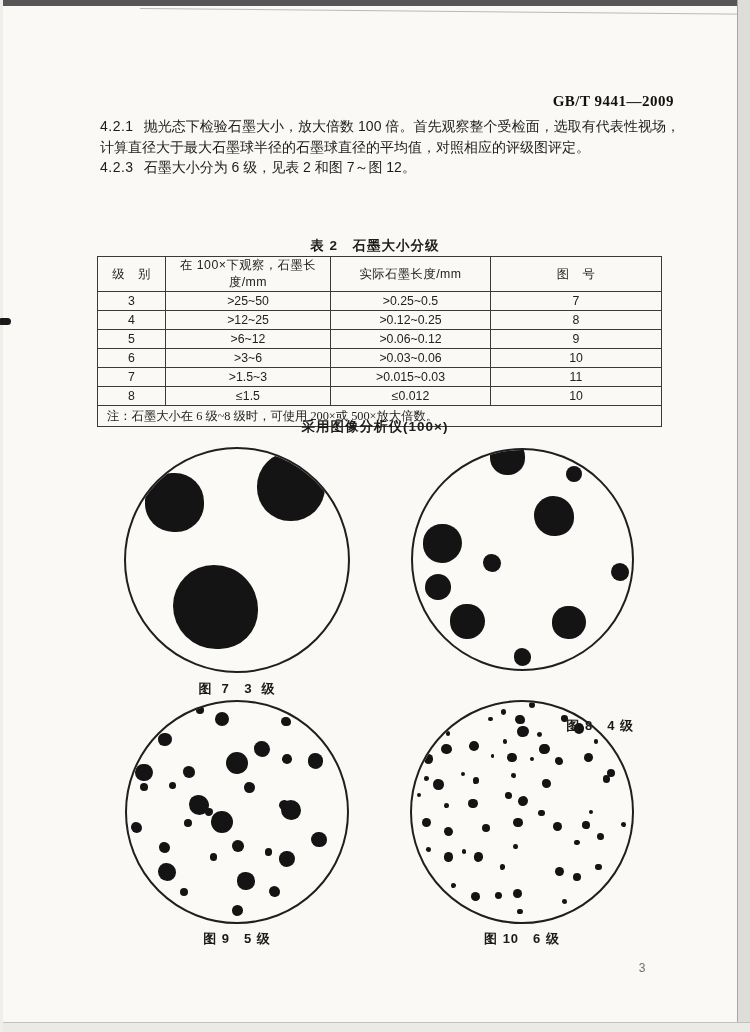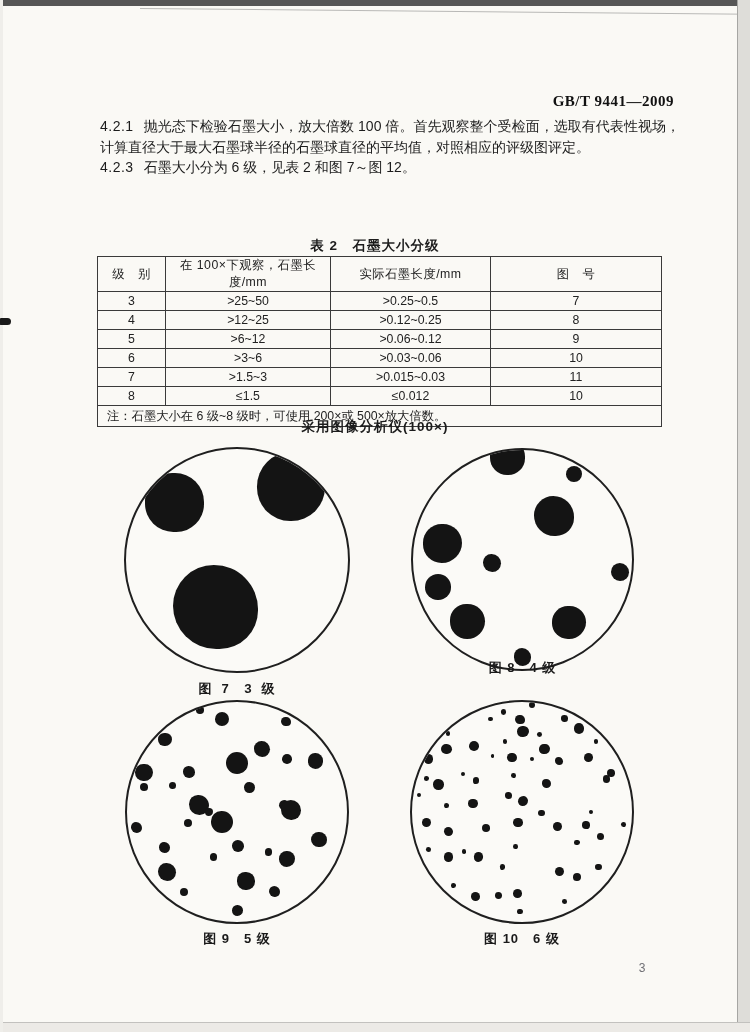--- a/index.html
+++ b/index.html
@@ -35,37 +35,37 @@
 
   table.cls { position:absolute; left:97px; top:256px; width:564px;
     border-collapse:collapse; table-layout:fixed; }
   table.cls th, table.cls td {
     border:1px solid #3a3a3a; text-align:center; vertical-align:middle;
     font-size:12.3px; font-weight:normal; color:#222; padding:0 2px;
   }
   table.cls { border:1.5px solid #2a2a2a; }
   table.cls thead th { height:23px; letter-spacing:0.5px; }
   table.cls tbody td { height:19px; }
-  table.cls .note-cell { height:21px; text-align:left; padding-left:9px; font-size:12.3px; }
+  table.cls .note-cell { height:21px; text-align:left; padding-left:9px; font-size:12.3px;font-family:Liberation Serif, serif; }
 
   .figs-title { position:absolute; left:0; top:418px; width:750px; text-align:center;
     font-weight:bold; font-size:13.5px; letter-spacing:1px; }
 
   .circle { position:absolute; border:2px solid #1f1f1f; border-radius:50%;
     overflow:hidden; background:#fbfaf7; }
   .circle .dot { position:absolute; background:#141414; border-radius:50%; }
   #circle-1 { left:124px; top:447px; width:226px; height:226px; }
   #circle-2 { left:411px; top:448px; width:223px; height:223px; }
   #circle-3 { left:125px; top:700px; width:224px; height:224px; }
   #circle-4 { left:410px; top:700px; width:224px; height:224px; }
 
   .fig-caption { position:absolute; text-align:center; font-weight:bold;
     font-size:13px; letter-spacing:1px; color:#1a1a1a; }
   #cap-1 { left:124px; top:680px; width:226px;font-family:Liberation Mono, monospace; }
-  #cap-2 { left:411px; top:659px; width:223px; }
+  #cap-2 { left:411px; top:717px; width:223px;text-align:right; }
   #cap-3 { left:125px; top:930px; width:224px; }
   #cap-4 { left:410px; top:930px; width:224px; }
 
   .page-number { position:absolute; left:622px; top:961px; width:40px; text-align:center;
     font-size:12px; color:#6f6f74; }
 </style>
 </head>
 <body>
 
 <div class="scan">

